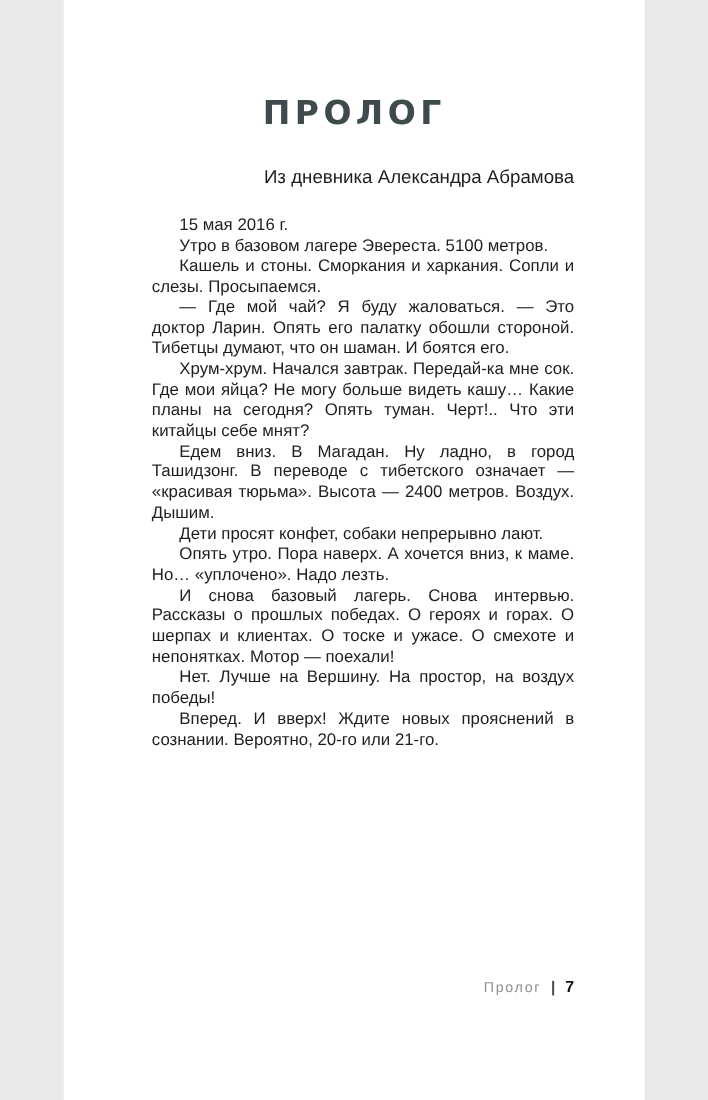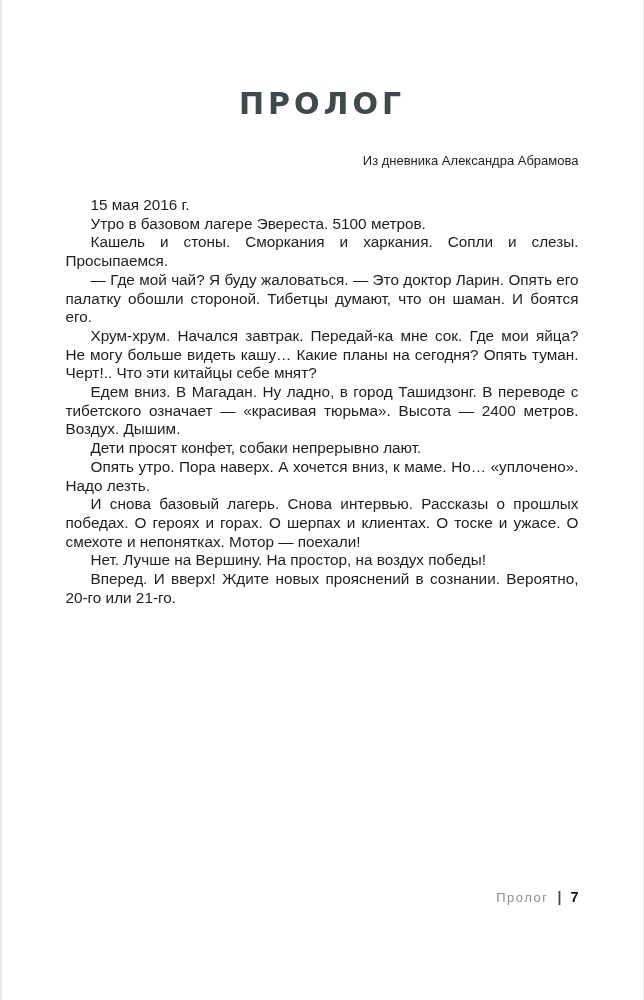--- a/index.html
+++ b/index.html
@@ -2,21 +2,21 @@
 <html lang="ru"><head>
 <meta charset="utf-8">
 <style>
   html, body {
     margin: 0;
     padding: 0;
     background: #e9e9e9;
   }
   .page {
     position: relative;
-    width: 641px;
+    width: 528px;
     height: 1000px;
     margin: 0 auto;
     background: #ffffff;
     font-family: "Liberation Sans", sans-serif;
     color: #1e1e1e;
     overflow: hidden;
     box-sizing: border-box;
   }
   .page-title {
     margin-top: 86px;
@@ -28,28 +28,29 @@
     color: #3e4a4b;
   }
   .epigraph {
     margin-top: 30px;
     padding: 0 64px;
     text-align: right;
     line-height: 19px;
     color: #1e1e1e;
   }
   .epigraph .line1 {
-    font-size: 13px;
+    font-size: 17px;
   }
   .epigraph .line2 {
     font-size: 12.5px;
   }
   .body-text {
     margin-top: 26px;
     padding: 0 64px;
+    margin-left: 16px;
   }
   .body-text p {
     margin: 0;
     text-indent: 25px;
     text-align: justify;
     font-size: 15.3px;
     line-height: 18.7px;
     color: #1e1e1e;
   }
   .footer {

